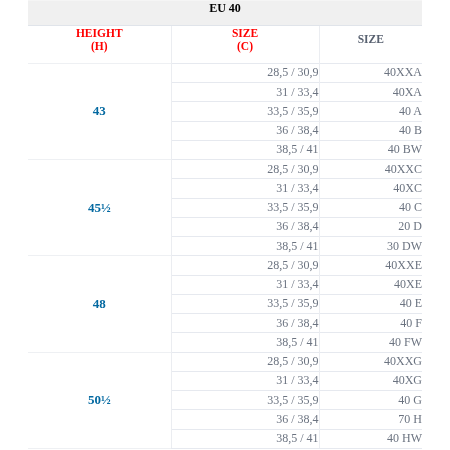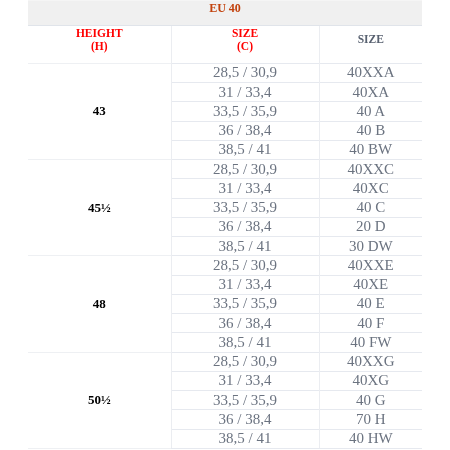--- a/index.html
+++ b/index.html
@@ -13,34 +13,34 @@
   table.size-table{position:absolute;left:28px;top:0;width:394px;
        border-collapse:collapse;table-layout:fixed;}
   table.size-table td{margin:0;box-sizing:border-box;}
 
   col.col-height{width:143px;}
   col.col-calf{width:148px;}
   col.col-size{width:103px;}
 
   td.caption-cell{padding:1.7px 0 0 0;height:25.3px;background:#f0f0f0;
        text-align:center;vertical-align:top;
-       font-weight:bold;font-size:12px;line-height:13.3px;color:#c2410c;
+       font-weight:bold;font-size:12px;line-height:13.3px;color:#000000;
        border-bottom:1px solid #e0e4ea;}
 
   td.head-cell{padding:0 0 9.6px 0;height:38px;text-align:center;
        vertical-align:middle;font-weight:bold;font-size:11.5px;
        line-height:12.7px;color:#ff0000;}
   td.head-cell.size-head{color:#586170;}
 
   td.group-cell{padding:0;height:19.25px;vertical-align:middle;text-align:center;
-       font-weight:bold;font-size:13px;color:#000000;
+       font-weight:bold;font-size:13px;color:#0369a1;
        border-top:1px solid #eef0f3;}
 
-  td.data-cell{padding:0;height:19.25px;vertical-align:middle;text-align:center;
-       font-size:15px;line-height:17px;color:#6b7380;
+  td.data-cell{padding:0;height:19.25px;vertical-align:middle;text-align:right;
+       font-size:12px;line-height:17px;color:#6b7380;
        border-top:1px solid #e6e9ef;}
   td.size-cell{}
 
   td.vline{border-left:1px solid #ebedf1;}
   tr.last-row td.data-cell{border-bottom:1px solid #e6e9ef;}
 
   .table-bottom-rule{position:absolute;left:28px;top:448px;width:394px;height:1px;
        background:#eef0f3;}
   .caption-top-rule{position:absolute;left:28px;top:0;width:394px;height:1px;
        background:#f5f5f5;z-index:5;}

